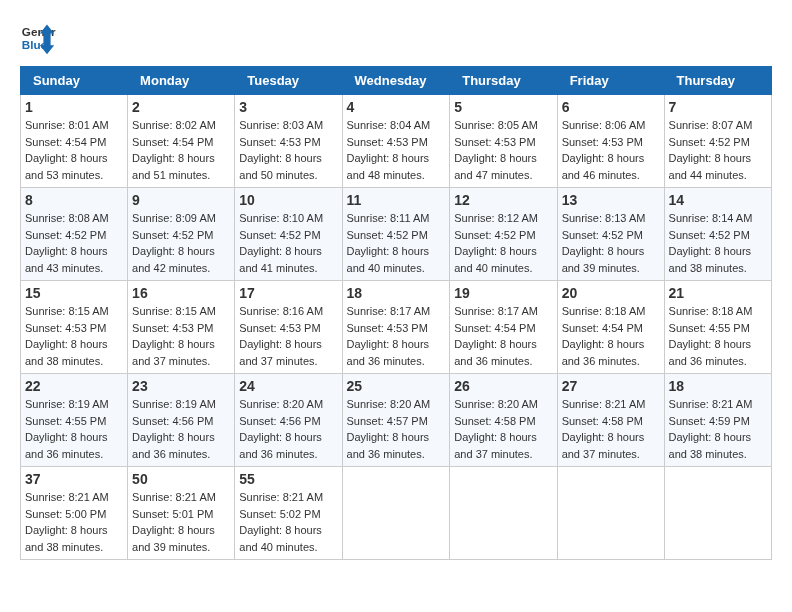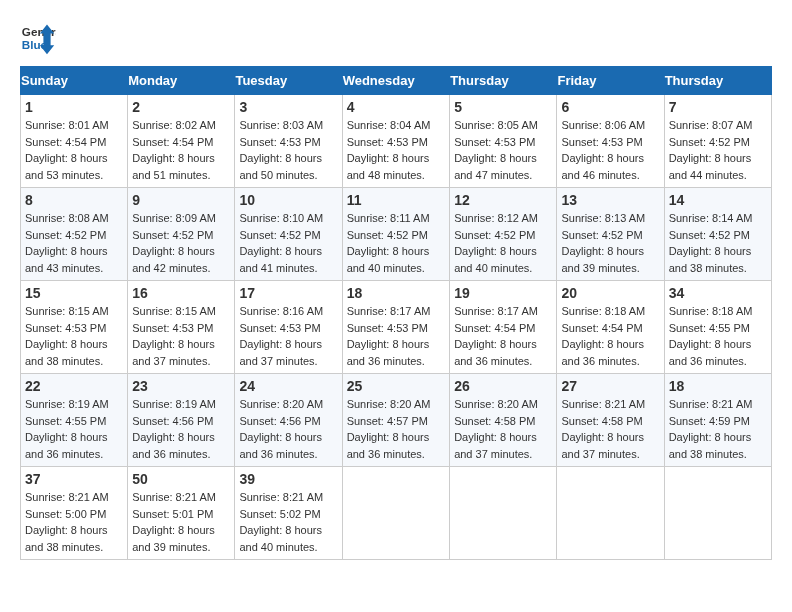--- a/index.html
+++ b/index.html
@@ -38,21 +38,21 @@
       color: #333;
     }
     .calendar-table {
       width: 100%;
       border-collapse: collapse;
       font-size: 11px;
     }
     .calendar-table th {
       background-color: #1a6ab1;
       color: white;
-      padding: 6px 0;
+      padding: 6px 12px;
       text-align: left;
       font-size: 13px;
       font-weight: bold;
       border: 1px solid #1a6ab1;
     }
     .calendar-table td {
       border: 1px solid #ccc;
       vertical-align: top;
       padding: 4px;
       height: 90px;
@@ -186,21 +186,21 @@
         </td>
         <td>
           <div class="day-number">19</div>
 <div class="day-info">Sunrise: 8:17 AM<br>Sunset: 4:54 PM<br>Daylight: 8 hours and 36 minutes.</div>
         </td>
         <td>
           <div class="day-number">20</div>
 <div class="day-info">Sunrise: 8:18 AM<br>Sunset: 4:54 PM<br>Daylight: 8 hours and 36 minutes.</div>
         </td>
         <td>
-          <div class="day-number">34</div>
+          <div class="day-number">21</div>
 <div class="day-info">Sunrise: 8:18 AM<br>Sunset: 4:55 PM<br>Daylight: 8 hours and 36 minutes.</div>
         </td>
       </tr>
       <tr>
         <td>
           <div class="day-number">22</div>
 <div class="day-info">Sunrise: 8:19 AM<br>Sunset: 4:55 PM<br>Daylight: 8 hours and 36 minutes.</div>
         </td>
         <td>
           <div class="day-number">23</div>
@@ -230,21 +230,21 @@
       <tr>
         <td>
           <div class="day-number">37</div>
 <div class="day-info">Sunrise: 8:21 AM<br>Sunset: 5:00 PM<br>Daylight: 8 hours and 38 minutes.</div>
         </td>
         <td>
           <div class="day-number">50</div>
 <div class="day-info">Sunrise: 8:21 AM<br>Sunset: 5:01 PM<br>Daylight: 8 hours and 39 minutes.</div>
         </td>
         <td>
-          <div class="day-number">39</div>
+          <div class="day-number">55</div>
 <div class="day-info">Sunrise: 8:21 AM<br>Sunset: 5:02 PM<br>Daylight: 8 hours and 40 minutes.</div>
         </td>
         <td class="empty-cell"></td>
         <td class="empty-cell"></td>
         <td class="empty-cell"></td>
         <td class="empty-cell"></td>
       </tr>
     </tbody>
 </table>
 

